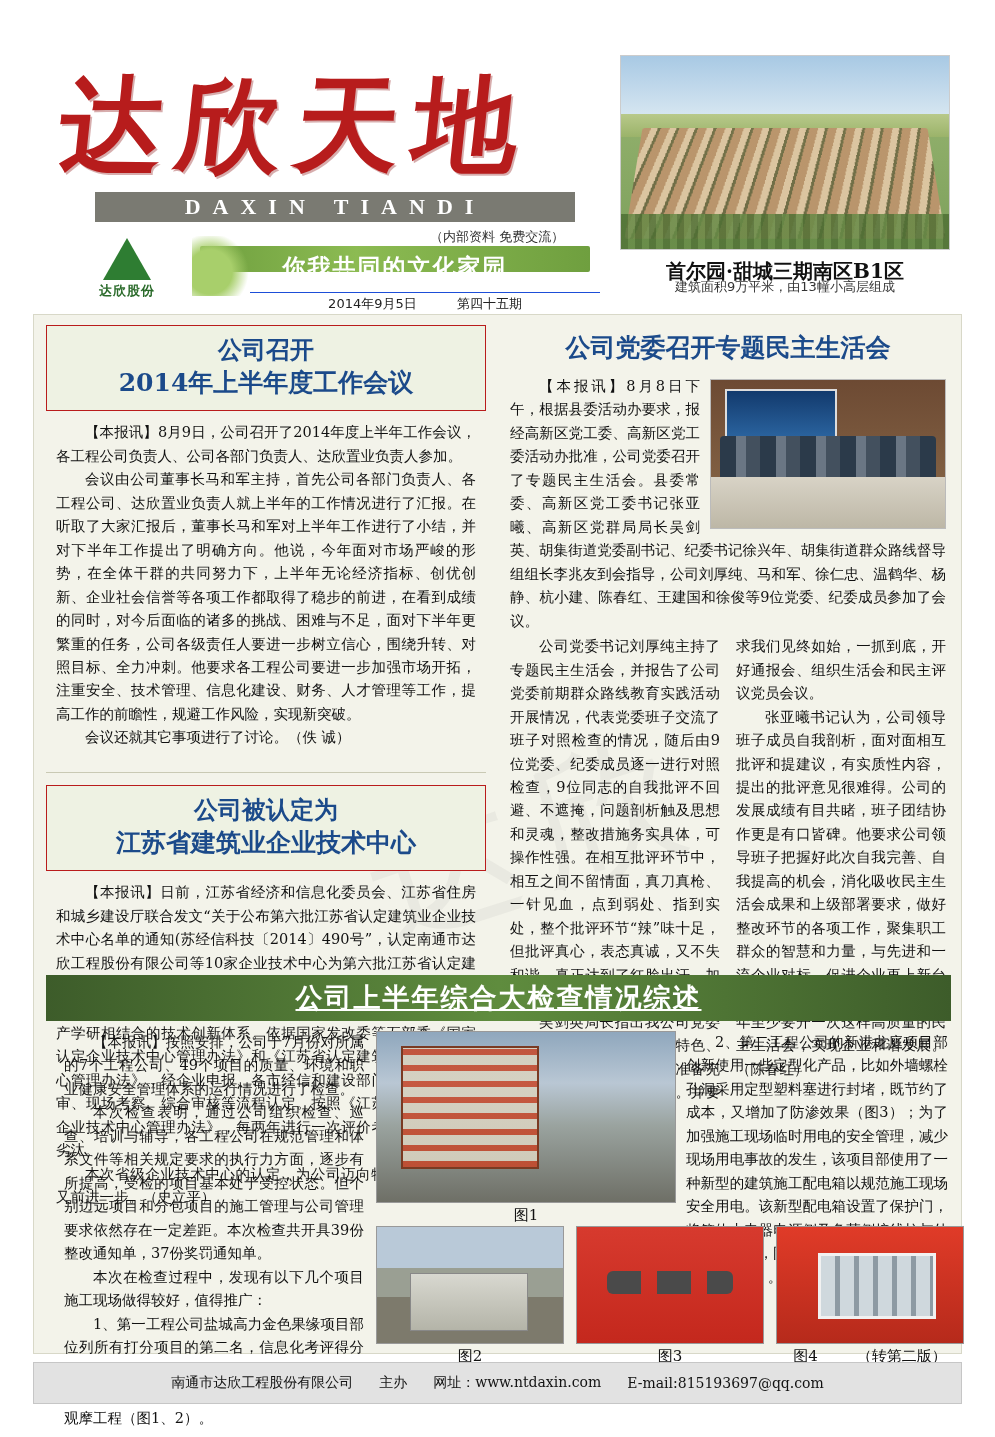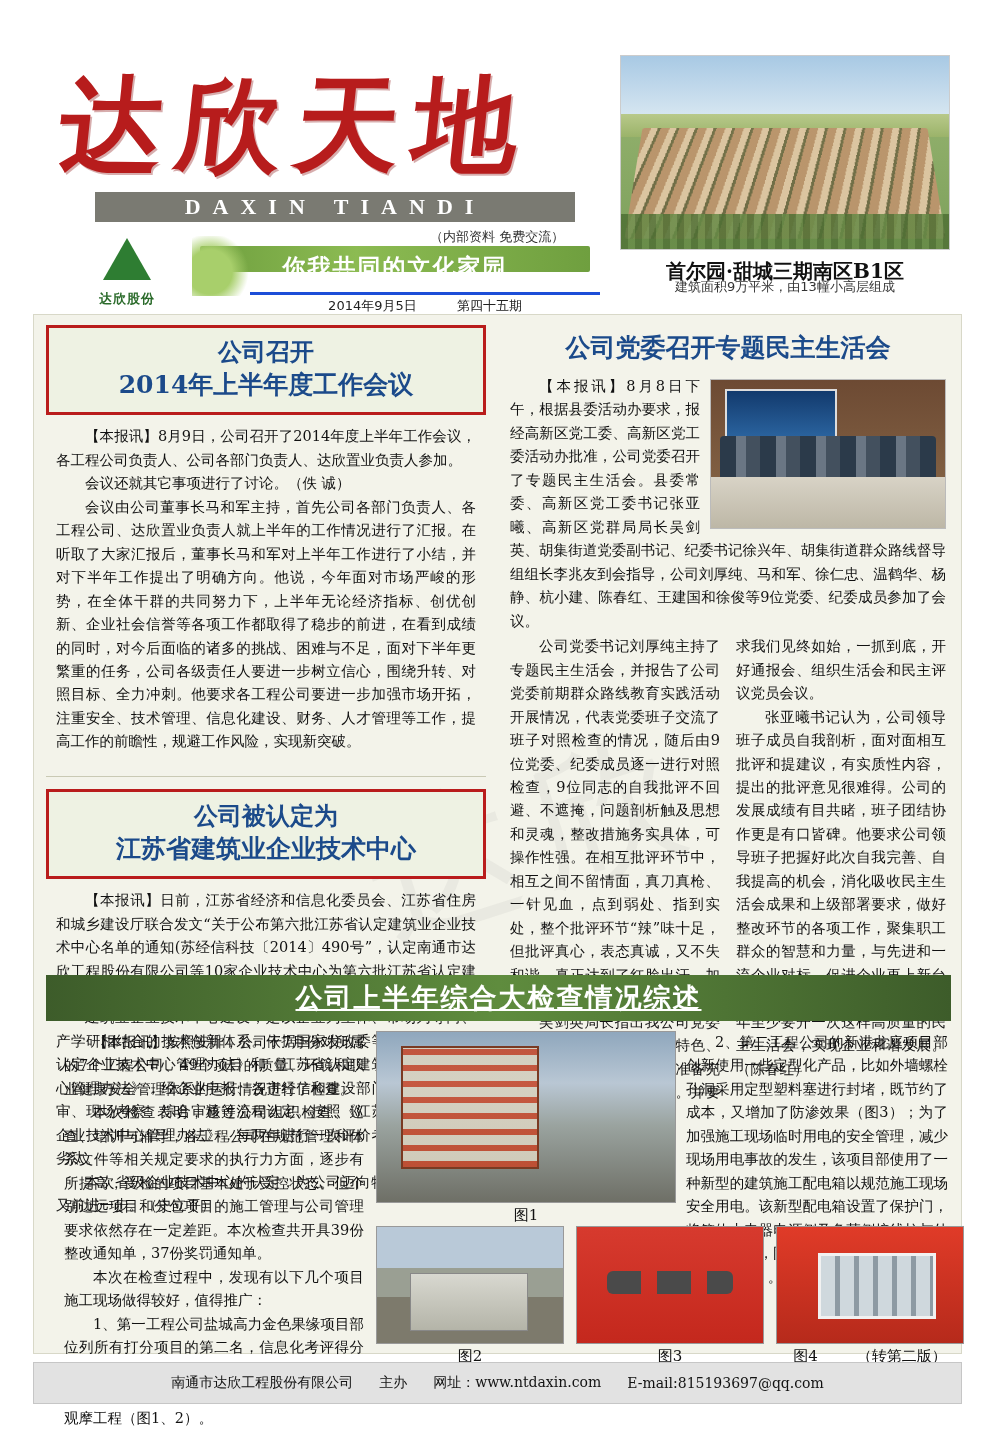--- a/index.html
+++ b/index.html
@@ -88,31 +88,31 @@
     width: 0; height: 0;
     margin: 0 auto;
     border-left: 24px solid transparent;
     border-right: 24px solid transparent;
     border-bottom: 42px solid #2e7d32;
   }
   .company-mark .nm {
     font-size: 13px;
     color: #2b6b2b;
     font-weight: bold;
-    margin-top: 10px;
+    margin-top: 2px;
     letter-spacing: 1px;
   }
   .date-line {
     position: absolute;
     left: 250px; top: 292px;
     width: 350px;
     font-size: 13px;
     color: #222;
     text-align: center;
-    border-top: 3px solid #1d4ed8;
+    border-top: 1px solid #1d4ed8;
     padding-top: 2px;
   }
   .date-line span { margin: 0 18px; }
 
   
   .hero-photo {
     position: absolute;
     left: 620px; top: 55px;
     width: 330px; height: 195px;
     border: 1px solid #ccc;
@@ -190,21 +190,21 @@
     font-family: "DejaVu Serif", "Liberation Serif", serif;
   }
   .article p { margin: 0; text-indent: 2em; }
   .rule {
     border: 0;
     border-top: 1px solid #c9c9b4;
     margin: 12px 0;
   }
   .box-green {
     background: #eef2e3;
-    border: 3px solid #b91c1c;
+    border: 1px solid #b91c1c;
     padding: 8px 10px 10px;
   }
   .box-plain { padding: 4px 10px 10px; }
 
   
   .news-photo {
     width: 236px; height: 150px;
     float: right;
     margin: 4px 0 6px 10px;
     border: 1px solid #bbb;
@@ -350,22 +350,22 @@
 
     <div class="col-left">
 
       <div class="box-green">
         <div class="headline hl-1">公司召开</div>
         <div class="headline hl-2">2014年上半年度工作会议</div>
       </div>
 
       <div class="article box-plain" style="margin-top:6px;">
         <p>【本报讯】8月9日，公司召开了2014年度上半年工作会议，各工程公司负责人、公司各部门负责人、达欣置业负责人参加。</p>
+        <p>会议由公司董事长马和军主持，首先公司各部门负责人、各工程公司、达欣置业负责人就上半年的工作情况进行了汇报。在听取了大家汇报后，董事长马和军对上半年工作进行了小结，并对下半年工作提出了明确方向。他说，今年面对市场严峻的形势，在全体干群的共同努力下，上半年无论经济指标、创优创新、企业社会信誉等各项工作都取得了稳步的前进，在看到成绩的同时，对今后面临的诸多的挑战、困难与不足，面对下半年更繁重的任务，公司各级责任人要进一步树立信心，围绕升转、对照目标、全力冲刺。他要求各工程公司要进一步加强市场开拓，注重安全、技术管理、信息化建设、财务、人才管理等工作，提高工作的前瞻性，规避工作风险，实现新突破。</p>
         <p>会议还就其它事项进行了讨论。（佚  诚）</p>
-        <p>会议由公司董事长马和军主持，首先公司各部门负责人、各工程公司、达欣置业负责人就上半年的工作情况进行了汇报。在听取了大家汇报后，董事长马和军对上半年工作进行了小结，并对下半年工作提出了明确方向。他说，今年面对市场严峻的形势，在全体干群的共同努力下，上半年无论经济指标、创优创新、企业社会信誉等各项工作都取得了稳步的前进，在看到成绩的同时，对今后面临的诸多的挑战、困难与不足，面对下半年更繁重的任务，公司各级责任人要进一步树立信心，围绕升转、对照目标、全力冲刺。他要求各工程公司要进一步加强市场开拓，注重安全、技术管理、信息化建设、财务、人才管理等工作，提高工作的前瞻性，规避工作风险，实现新突破。</p>
       </div>
 
       <hr class="rule">
 
       <div class="box-green">
         <div class="headline hl-1">公司被认定为</div>
         <div class="headline hl-2">江苏省建筑业企业技术中心</div>
       </div>
 
       <div class="article box-plain" style="margin-top:6px;">

